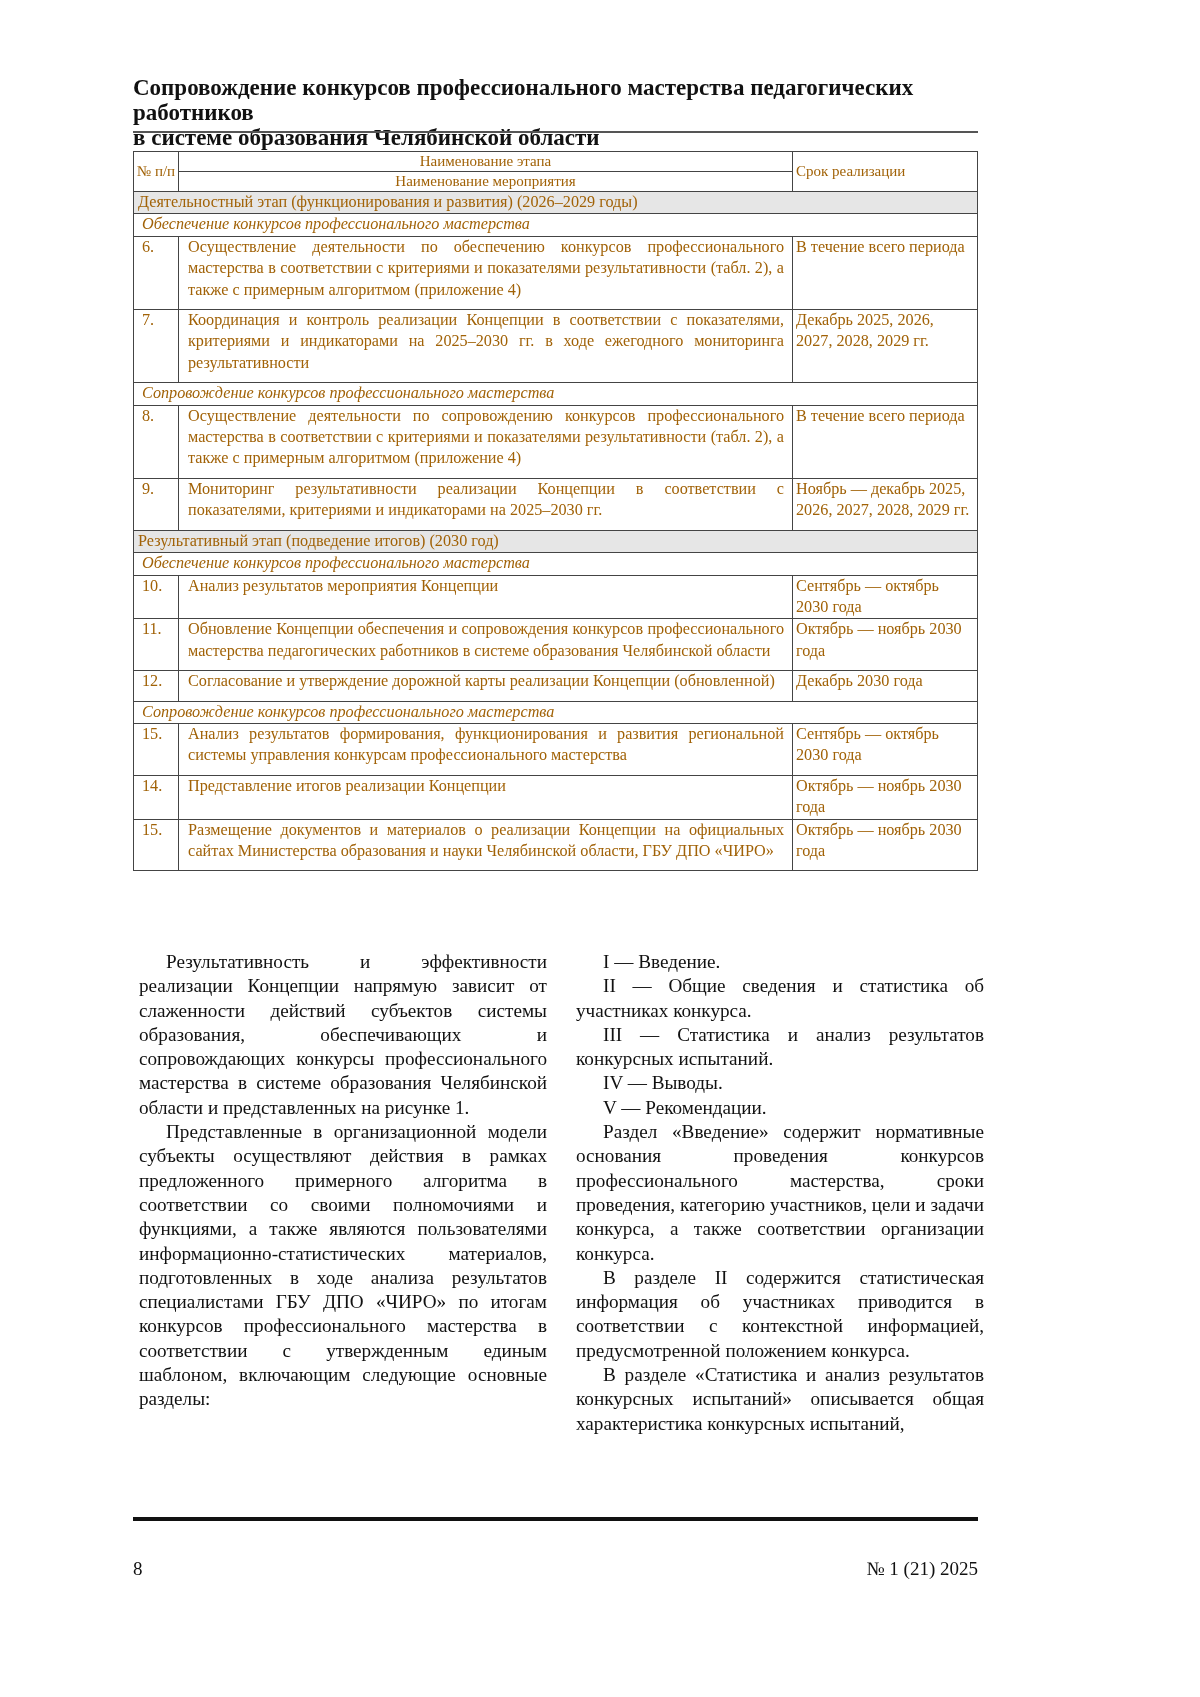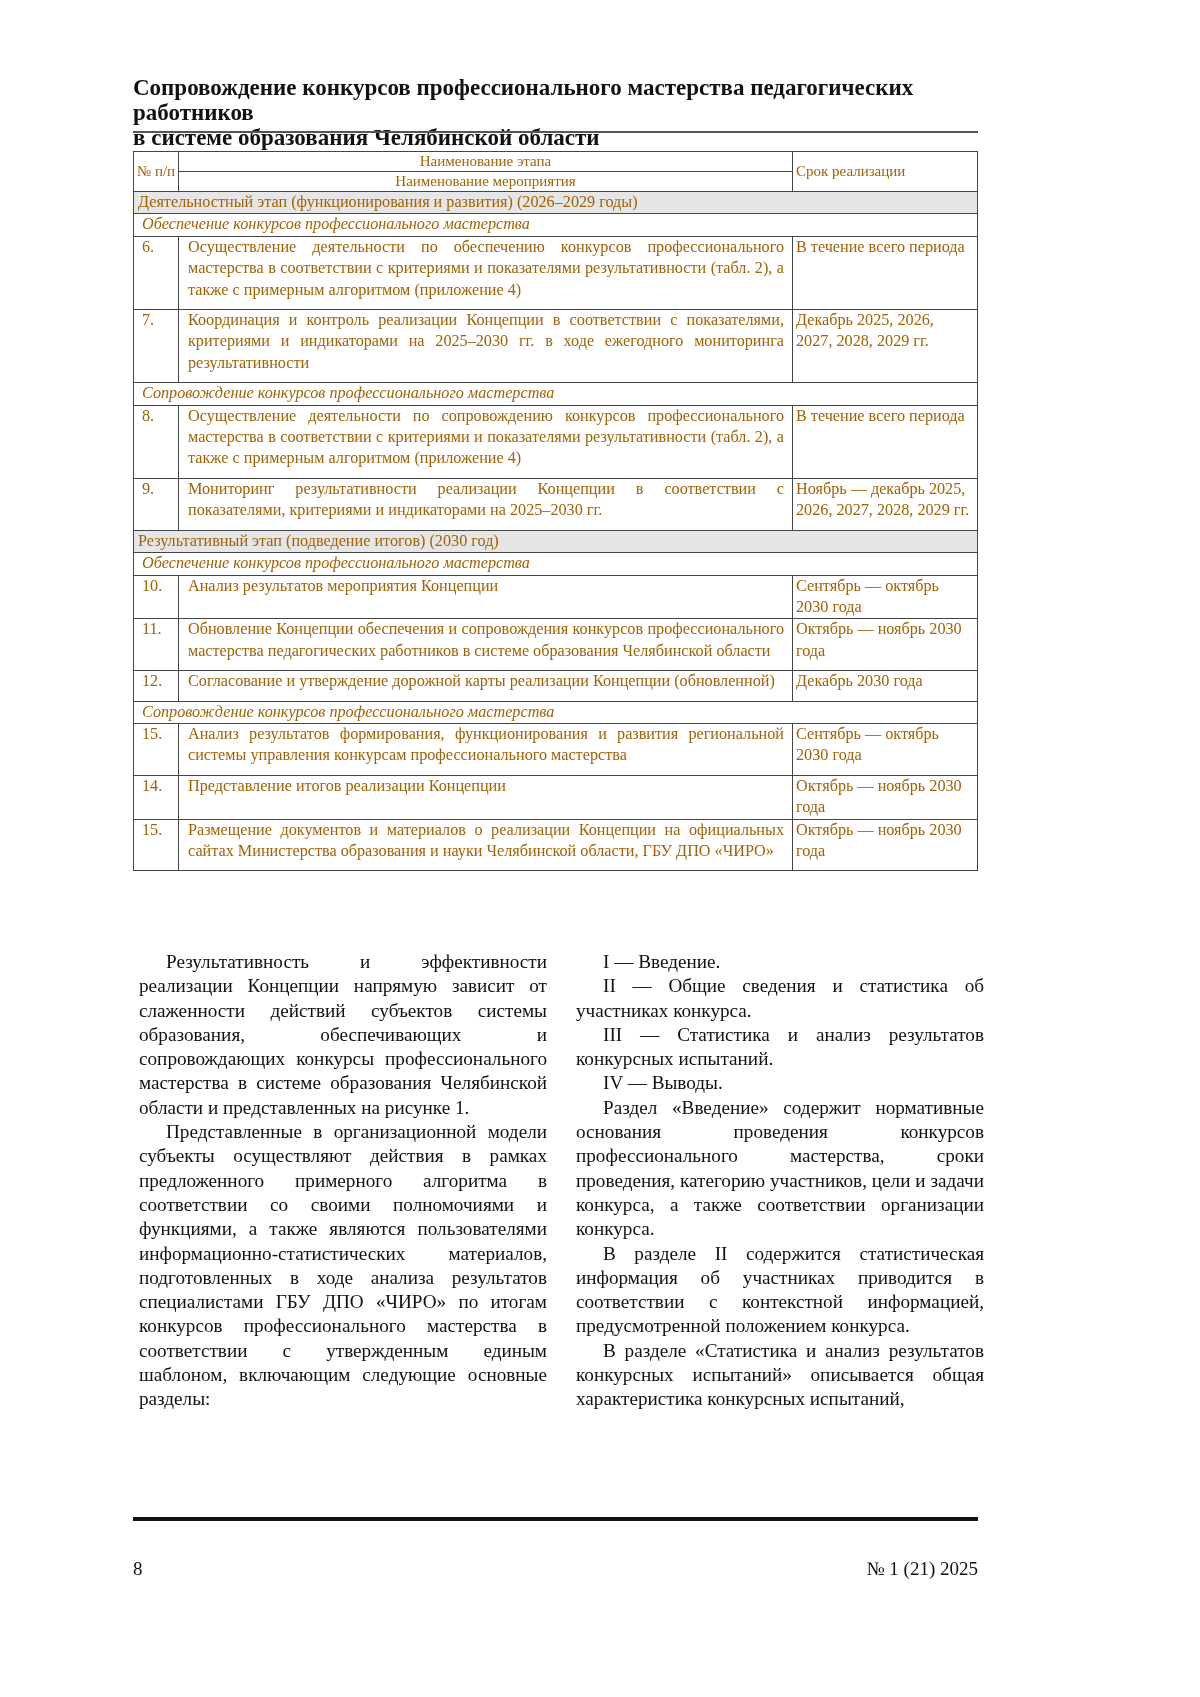--- a/index.html
+++ b/index.html
@@ -123,20 +123,21 @@
 <div class="cols">
   <div class="col" id="col-left">
       <p>Результативность и эффективности реализации Концепции напрямую зависит от слаженности действий субъектов системы образования, обеспечивающих и сопровождающих конкурсы профессионального мастерства в системе образования Челябинской области и представленных на рисунке 1.</p>
       <p>Представленные в организационной модели субъекты осуществляют действия в рамках предложенного примерного алгоритма в соответствии со своими полномочиями и функциями, а также являются пользователями информационно-статистических материалов, подготовленных в ходе анализа результатов специалистами ГБУ ДПО «ЧИРО» по итогам конкурсов профессионального мастерства в соответствии с утвержденным единым шаблоном, включающим следующие основные разделы:</p>
     </div>
   <div class="col" id="col-right">
       <p>I — Введение.</p>
       <p>II — Общие сведения и статистика об участниках конкурса.</p>
       <p>III — Статистика и анализ результатов конкурсных испытаний.</p>
       <p>IV — Выводы.</p>
+      <p>V — Рекомендации.</p>
       <p>Раздел «Введение» содержит нормативные основания проведения конкурсов профессионального мастерства, сроки проведения, категорию участников, цели и задачи конкурса, а также соответствии организации конкурса.</p>
       <p>В разделе II содержится статистическая информация об участниках приводится в соответствии с контекстной информацией, предусмотренной положением конкурса.</p>
       <p>В разделе «Статистика и анализ результатов конкурсных испытаний» описывается общая характеристика конкурсных испытаний,</p>
     </div>
 </div>
 
 <div class="foot-rule"></div>
 <div class="page-num">8</div>
 <div class="issue">№ 1 (21) 2025</div>
 

